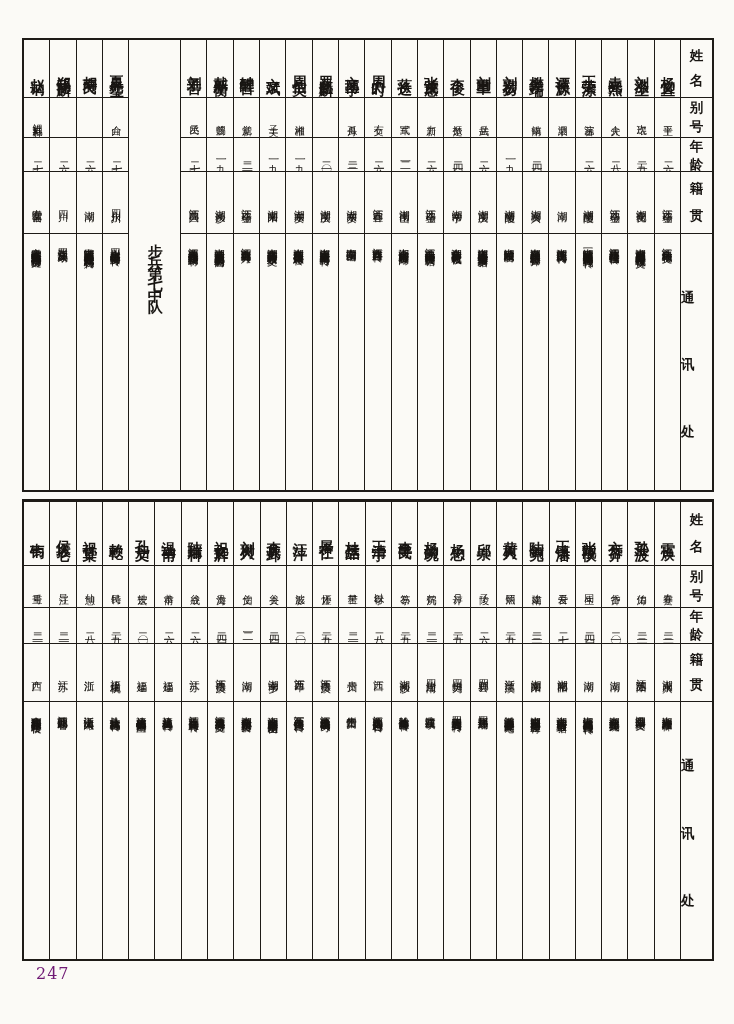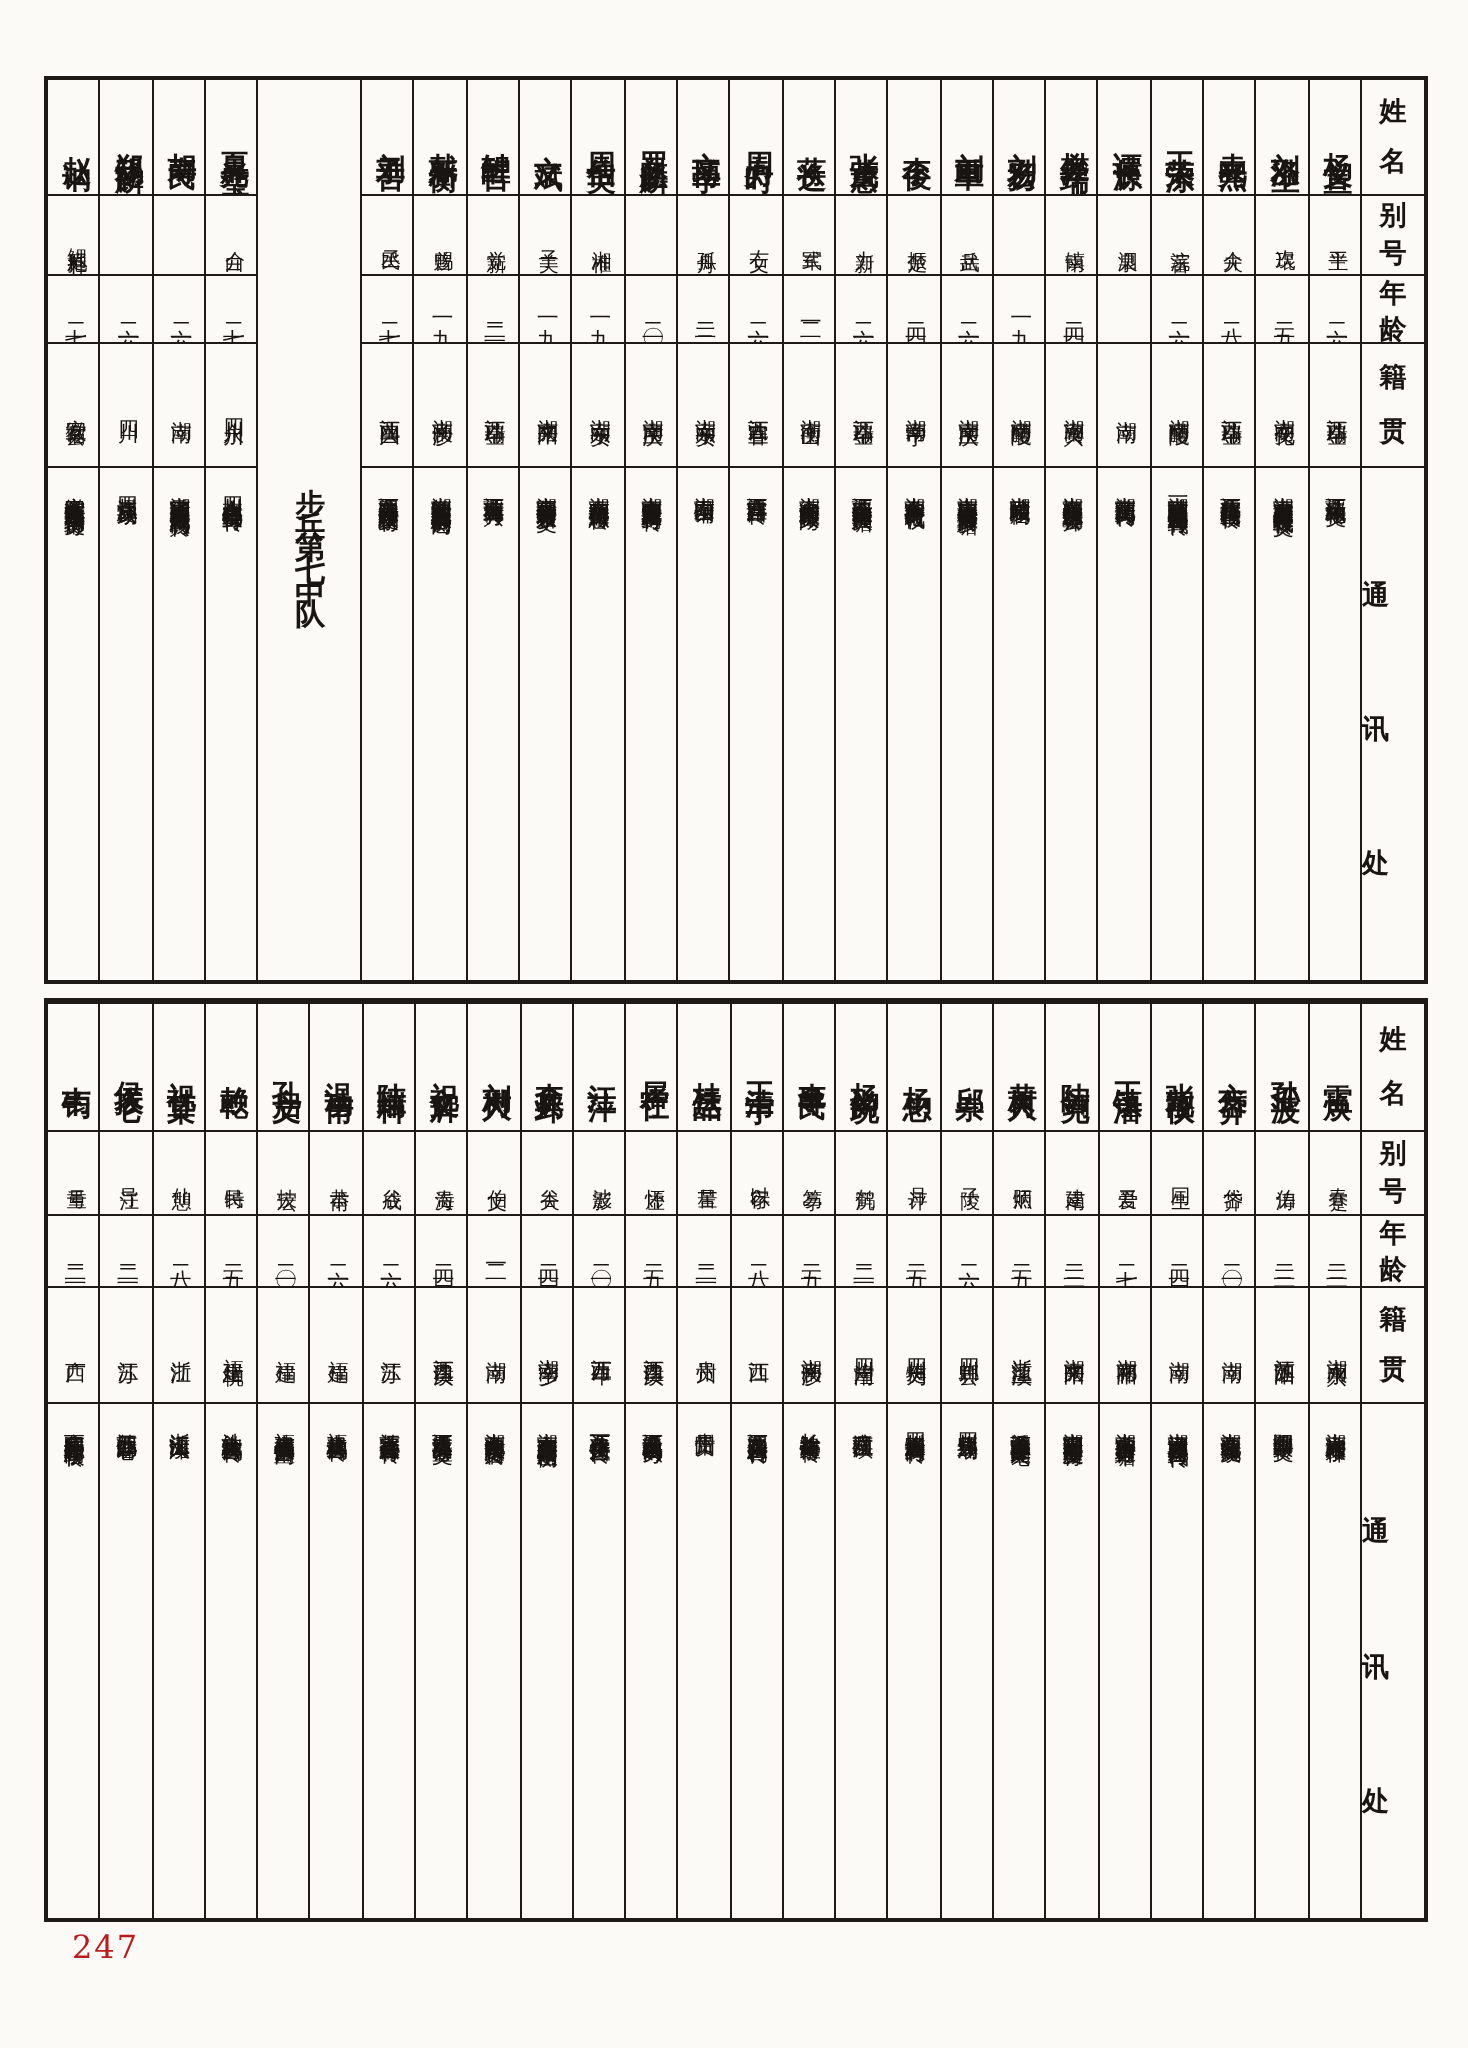--- a/index.html
+++ b/index.html
@@ -55,21 +55,21 @@
   .age .vtext{font-size:11px;letter-spacing:2px;}
   .origin .vtext{font-size:10.5px;letter-spacing:1px;line-height:1.08;}
   .address .vtext{font-size:10.5px;letter-spacing:0.5px;line-height:1.15;}
   .divider-label{font-size:15px;font-weight:bold;letter-spacing:11px;}
   
   .hcell{display:flex;flex-direction:column;align-items:center;justify-content:space-evenly;}
   .hcell span{font-size:13.5px;font-weight:bold;display:block;}
   .pageno{
     position:absolute;left:36px;top:964px;
     font-family:"DejaVu Serif",serif;
-    font-size:16px;color:#b91c1c;letter-spacing:1px;
+    font-size:16px;color:#701a75;letter-spacing:1px;
   }
 </style>
 </head>
 <body>
 
 <div class="sheet">
   <div class="rtable t1">
       <div class="col header">
         <div class="cell hcell name">
           <span>姓</span>

